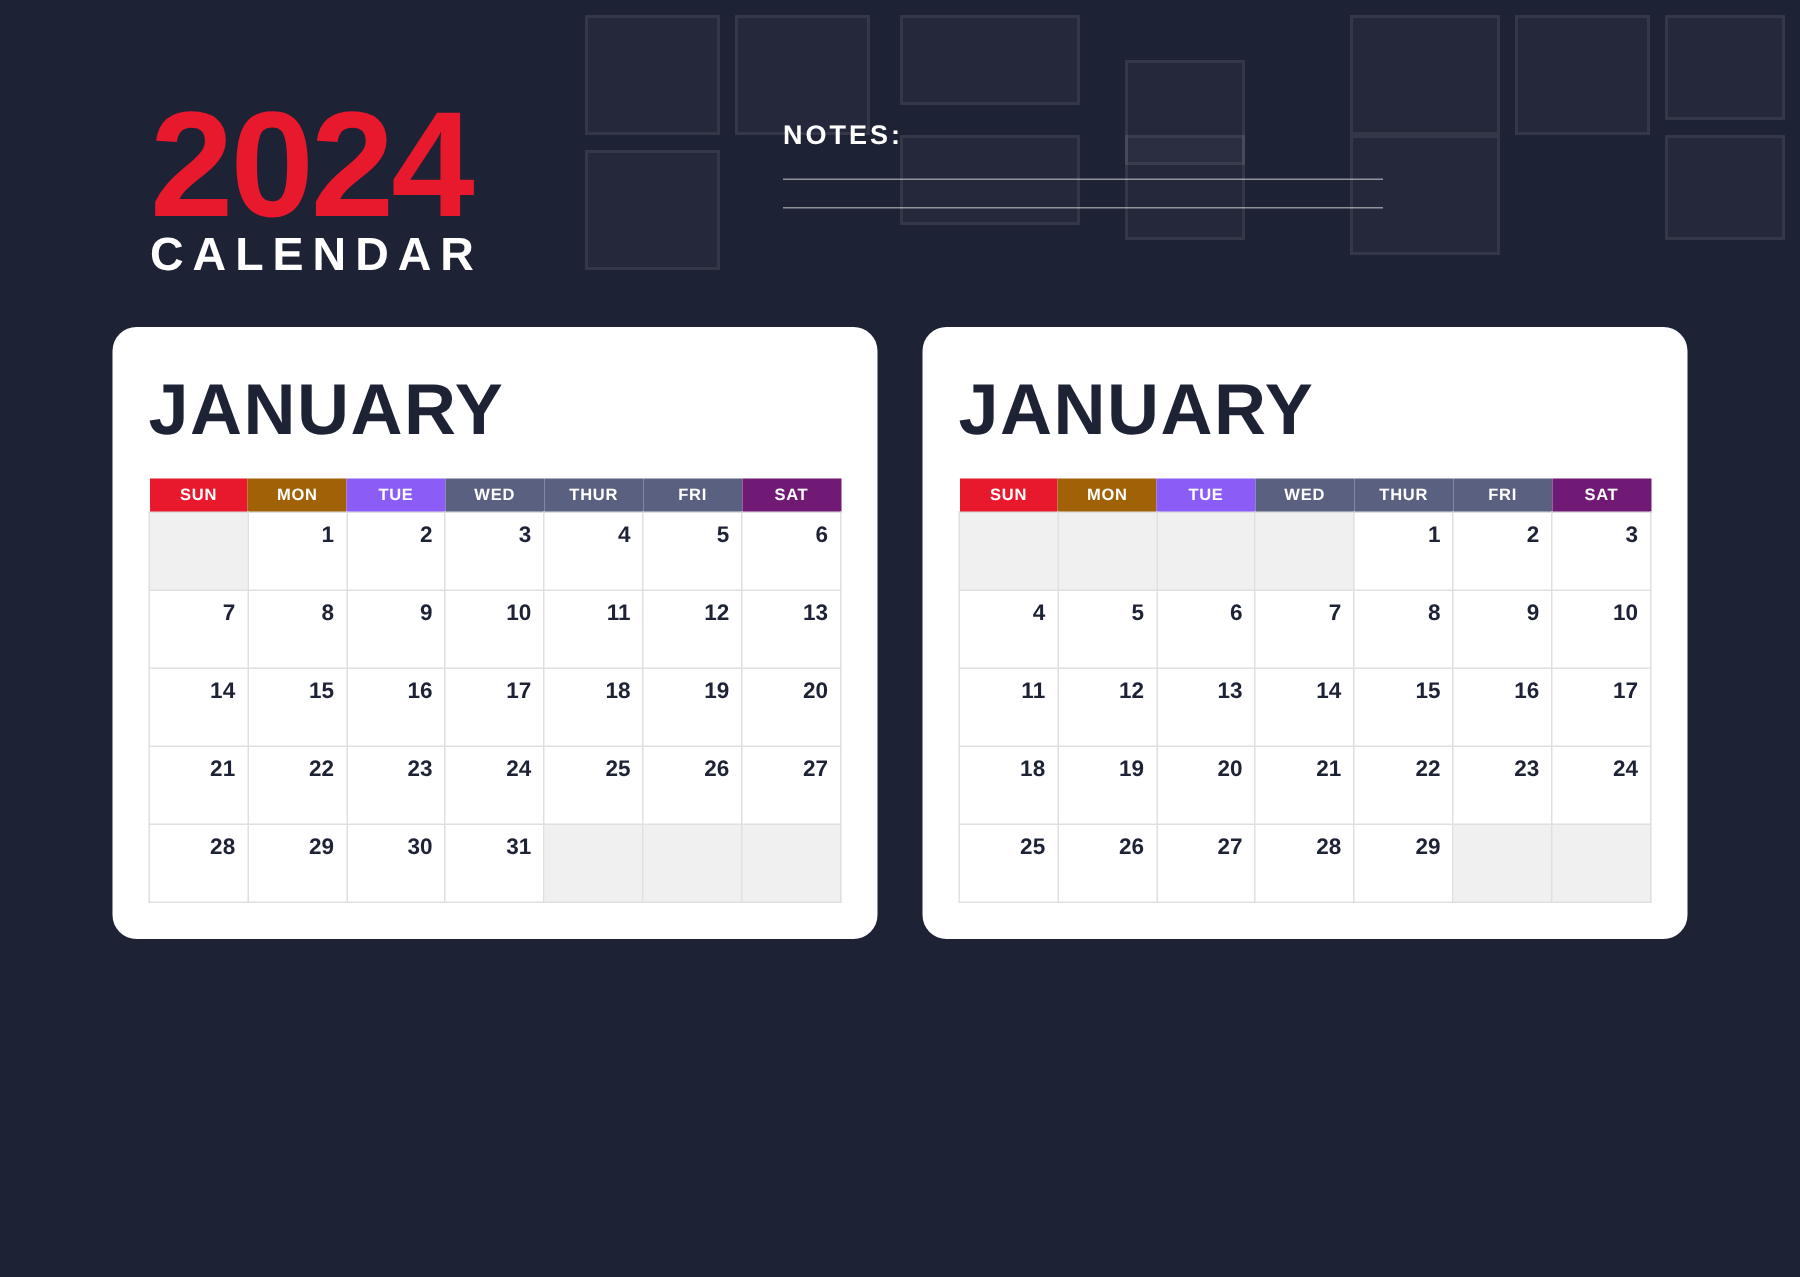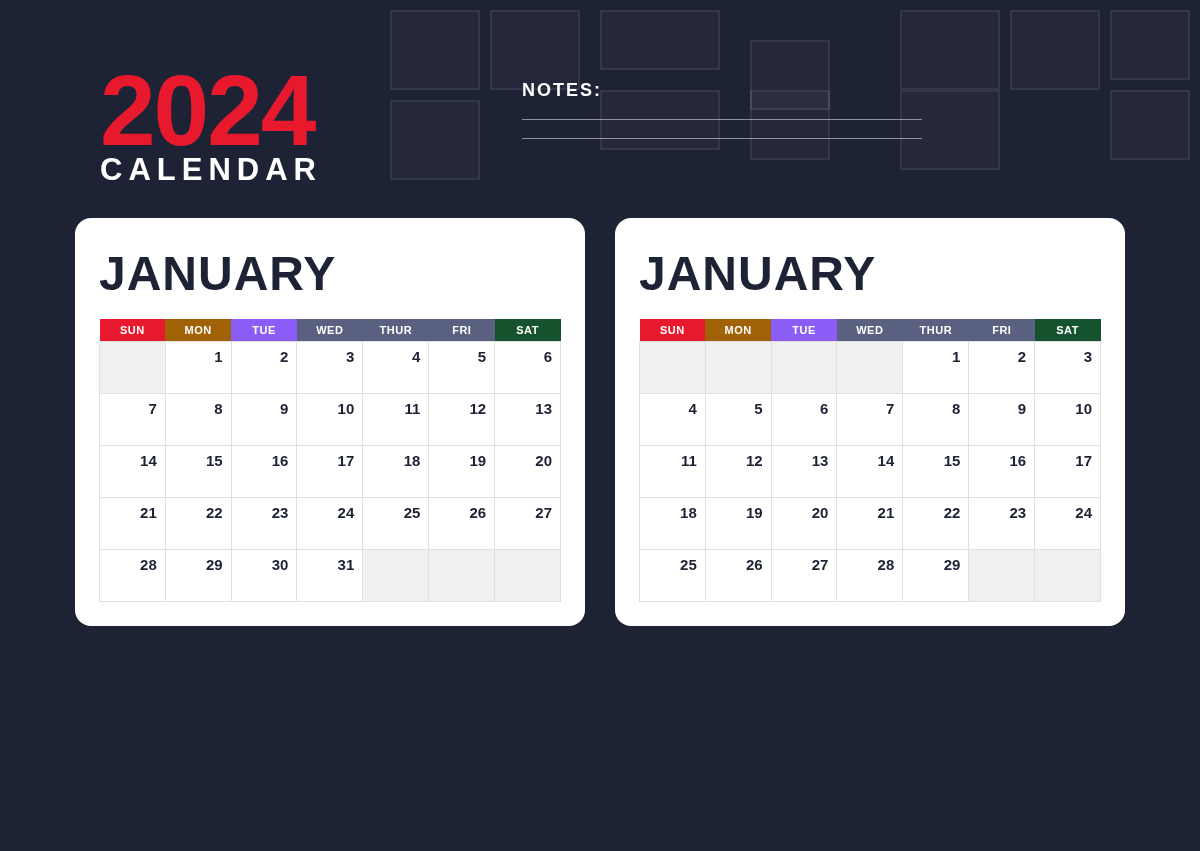--- a/index.html
+++ b/index.html
@@ -113,21 +113,21 @@
       padding: 5px 2px;
       letter-spacing: 0.5px;
     }
 
     .th-sun { background-color: #e8192c; }
     .th-mon { background-color: #a16207; }
     .th-tue { background-color: #8b5cf6; }
     .th-wed { background-color: #5a6080; }
     .th-thu { background-color: #5a6080; }
     .th-fri { background-color: #5a6080; }
-    .th-sat { background-color: #14532d; }
+    .th-sat { background-color: #701a75; }
 
     .cal-grid td {
       border: 1px solid #e0e0e0;
       text-align: right;
       padding: 6px 8px 4px 4px;
       font-size: 15px;
       font-weight: 700;
       color: #1e2235;
       vertical-align: top;
       height: 52px;

